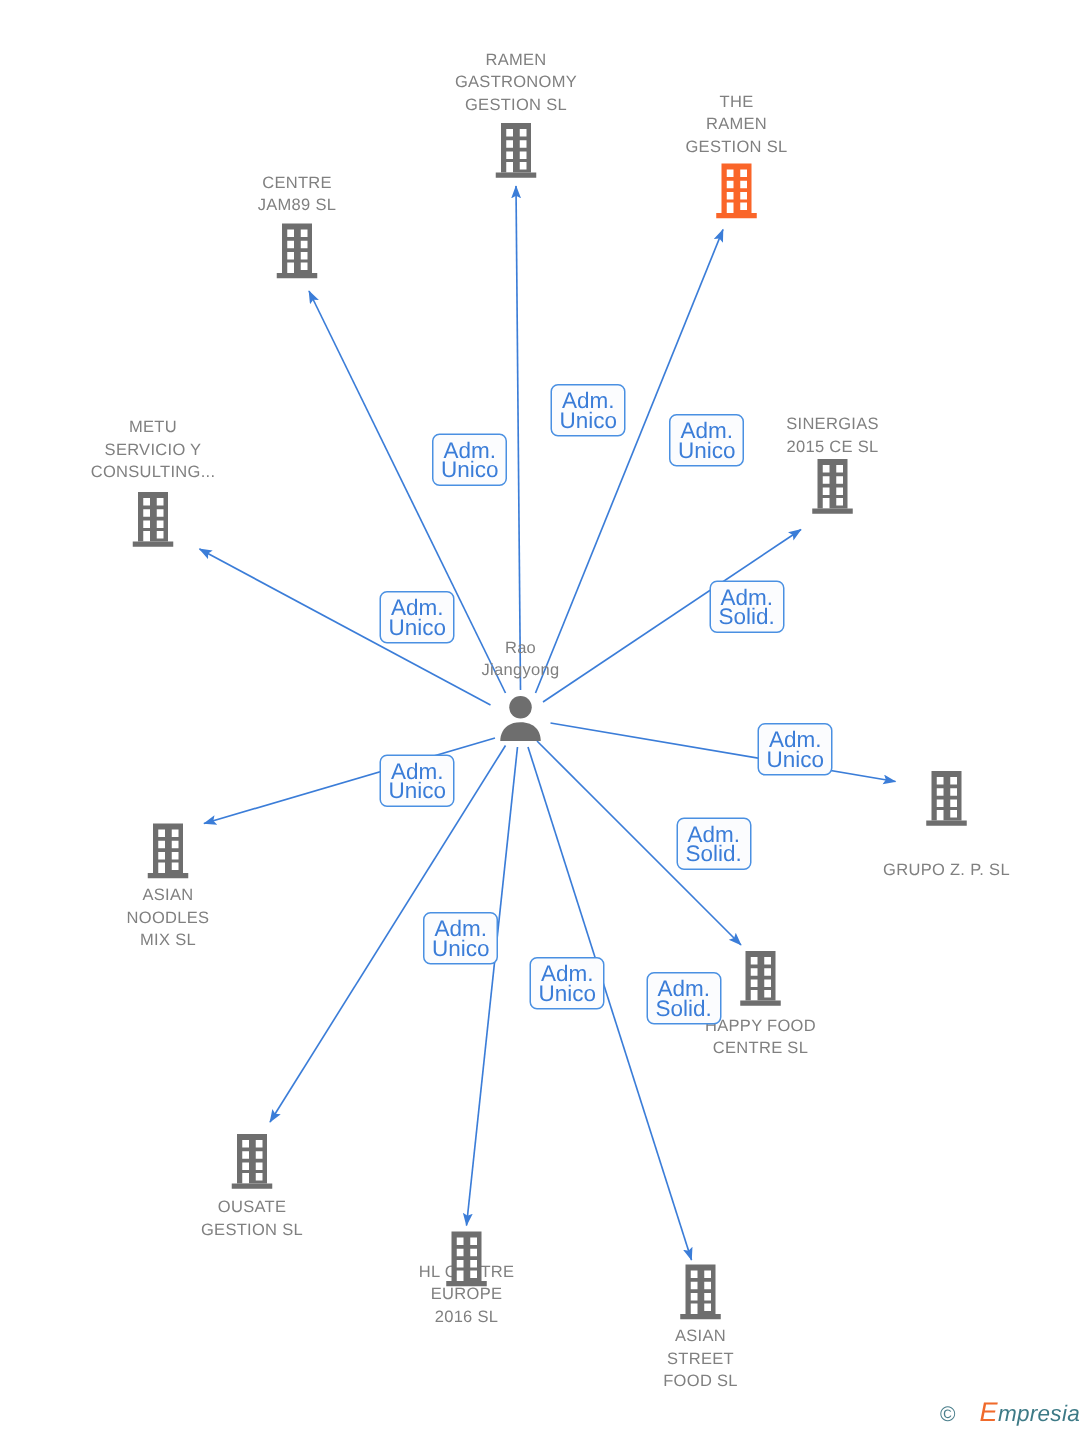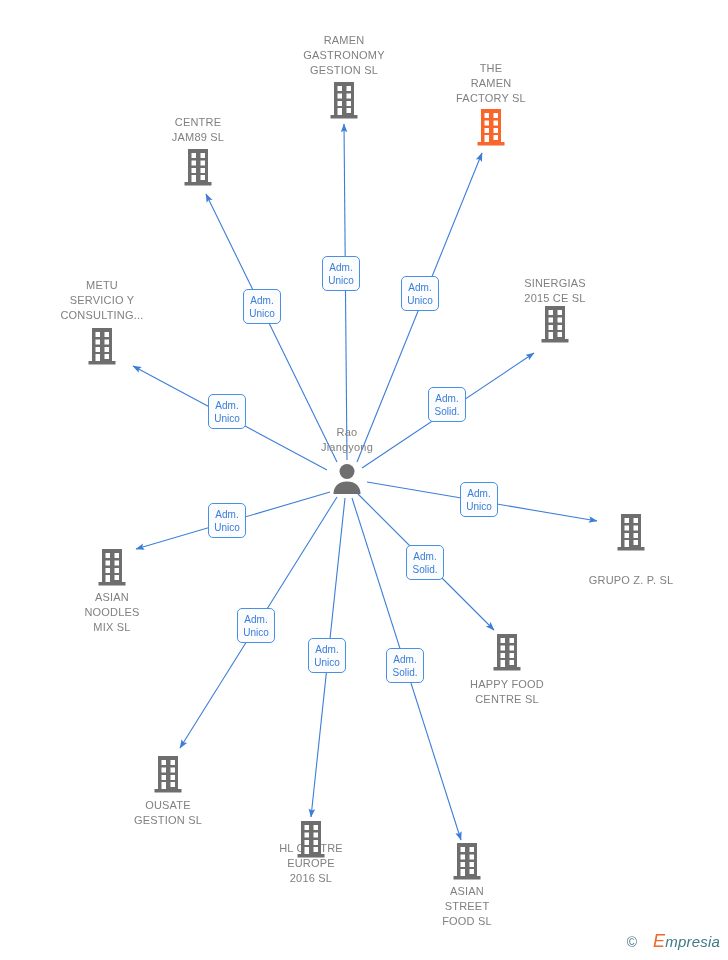--- a/index.html
+++ b/index.html
@@ -55,27 +55,28 @@
   
 
   
   .edge-chip {
     position: absolute;
     box-sizing: border-box;
     background: #fbfcfe;
     border: 1px solid #4a90e2;
     border-radius: 5px;
     color: #3b7dd8;
-    font-size: 10px;
+    font-size: 15px;
     line-height: 13px;
     text-align: center;
     padding: 4px 5px 3px 5px;
     white-space: pre-line;
     z-index: 5;
     min-width: 38px;
+    margin-left: 45px;
   }
 
   
   #watermark {
     position: absolute;
     right: 8px;
     bottom: 8px;
     display: flex;
     align-items: center;
     gap: 4px;
@@ -138,21 +139,21 @@
           <rect x="17.5" y="12.5" width="4.5" height="5" fill="#ffffff"></rect>
           <rect x="8.5" y="20" width="4.5" height="5" fill="#ffffff"></rect>
           <rect x="17.5" y="20" width="4.5" height="5" fill="#ffffff"></rect>
           <rect x="8.5" y="27" width="4.5" height="7" fill="#ffffff"></rect>
           <rect x="17.5" y="27" width="4.5" height="5" fill="#ffffff"></rect>
           <rect x="1.5" y="34" width="27" height="3.5" fill="#6e6e6e"></rect>
         </svg></div>
       <div class="node company" style="left: 491px; top: 61px;">
         <div class="node-label">THE
 RAMEN
-FACTORY  SL</div>
+GESTION  SL</div>
       </div>
       <div class="icon-wrap" style="position: absolute; left: 476px; top: 108px; z-index: 4;"><svg width="30" height="40" viewBox="0 0 30 40" xmlns="http://www.w3.org/2000/svg">
           <rect x="5" y="1" width="20" height="33" fill="#fa6529"></rect>
           <rect x="8.5" y="5" width="4.5" height="5" fill="#ffffff"></rect>
           <rect x="17.5" y="5" width="4.5" height="5" fill="#ffffff"></rect>
           <rect x="8.5" y="12.5" width="4.5" height="5" fill="#ffffff"></rect>
           <rect x="17.5" y="12.5" width="4.5" height="5" fill="#ffffff"></rect>
           <rect x="8.5" y="20" width="4.5" height="5" fill="#ffffff"></rect>
           <rect x="17.5" y="20" width="4.5" height="5" fill="#ffffff"></rect>
           <rect x="8.5" y="27" width="4.5" height="7" fill="#ffffff"></rect>

